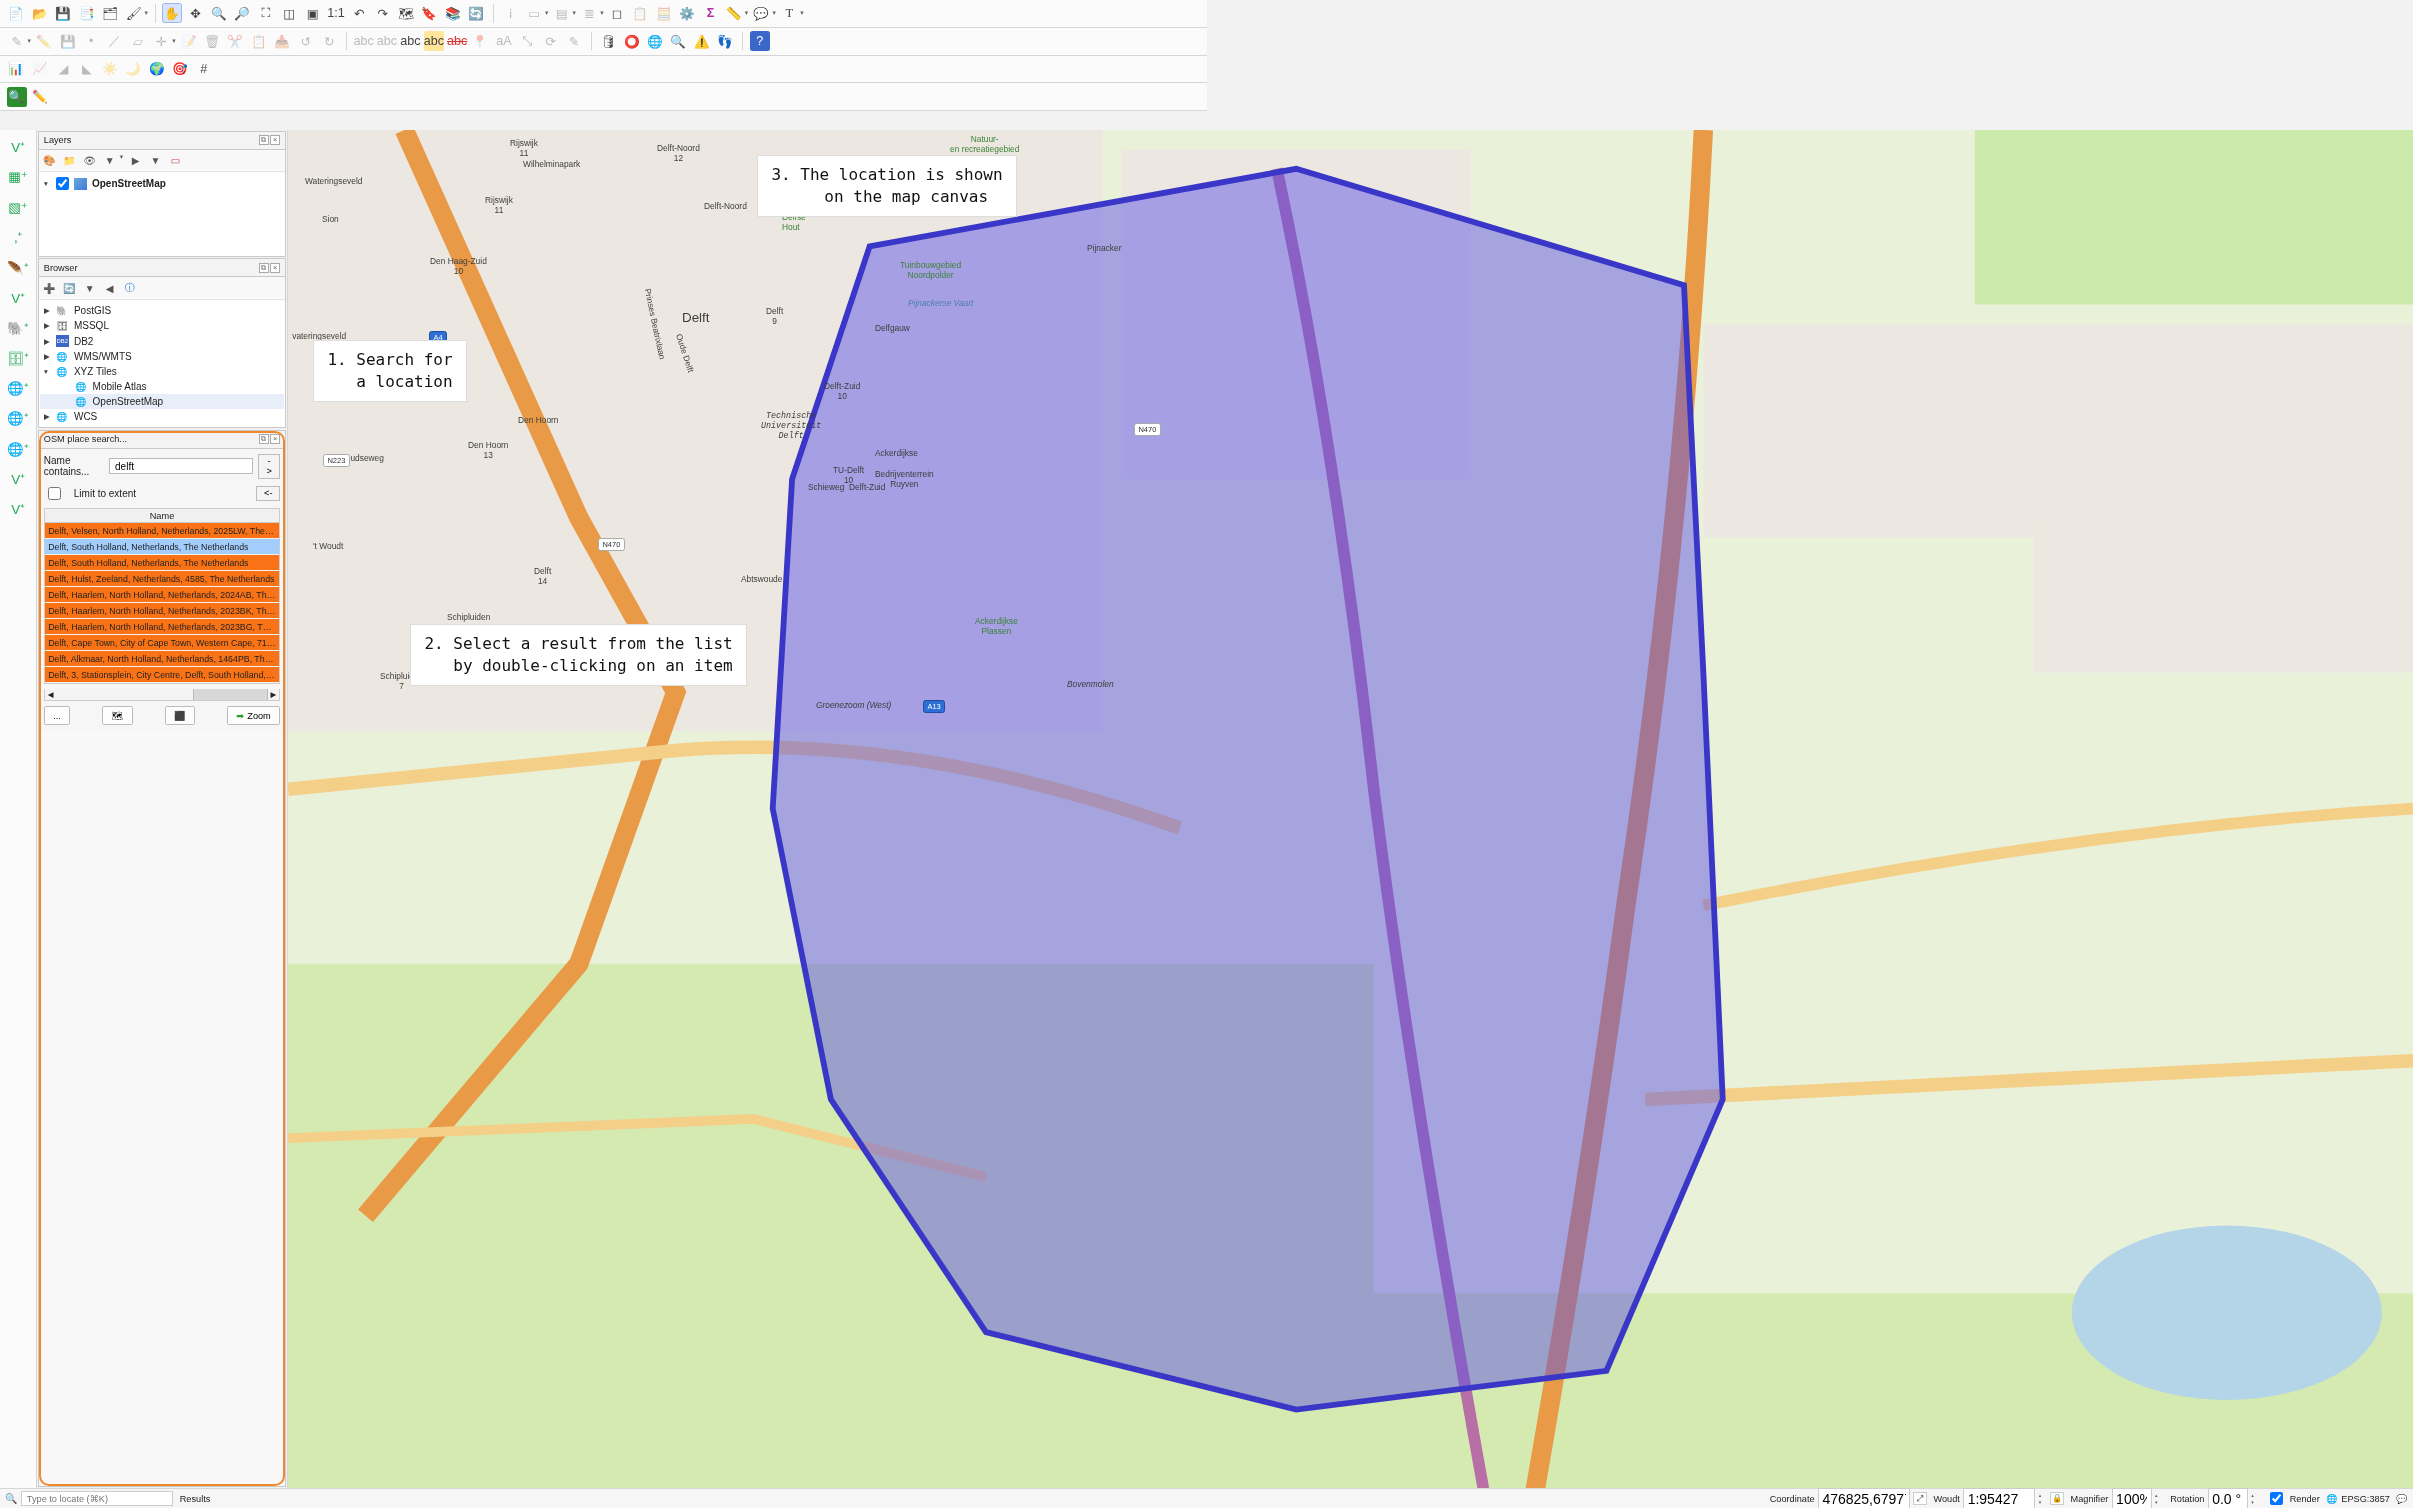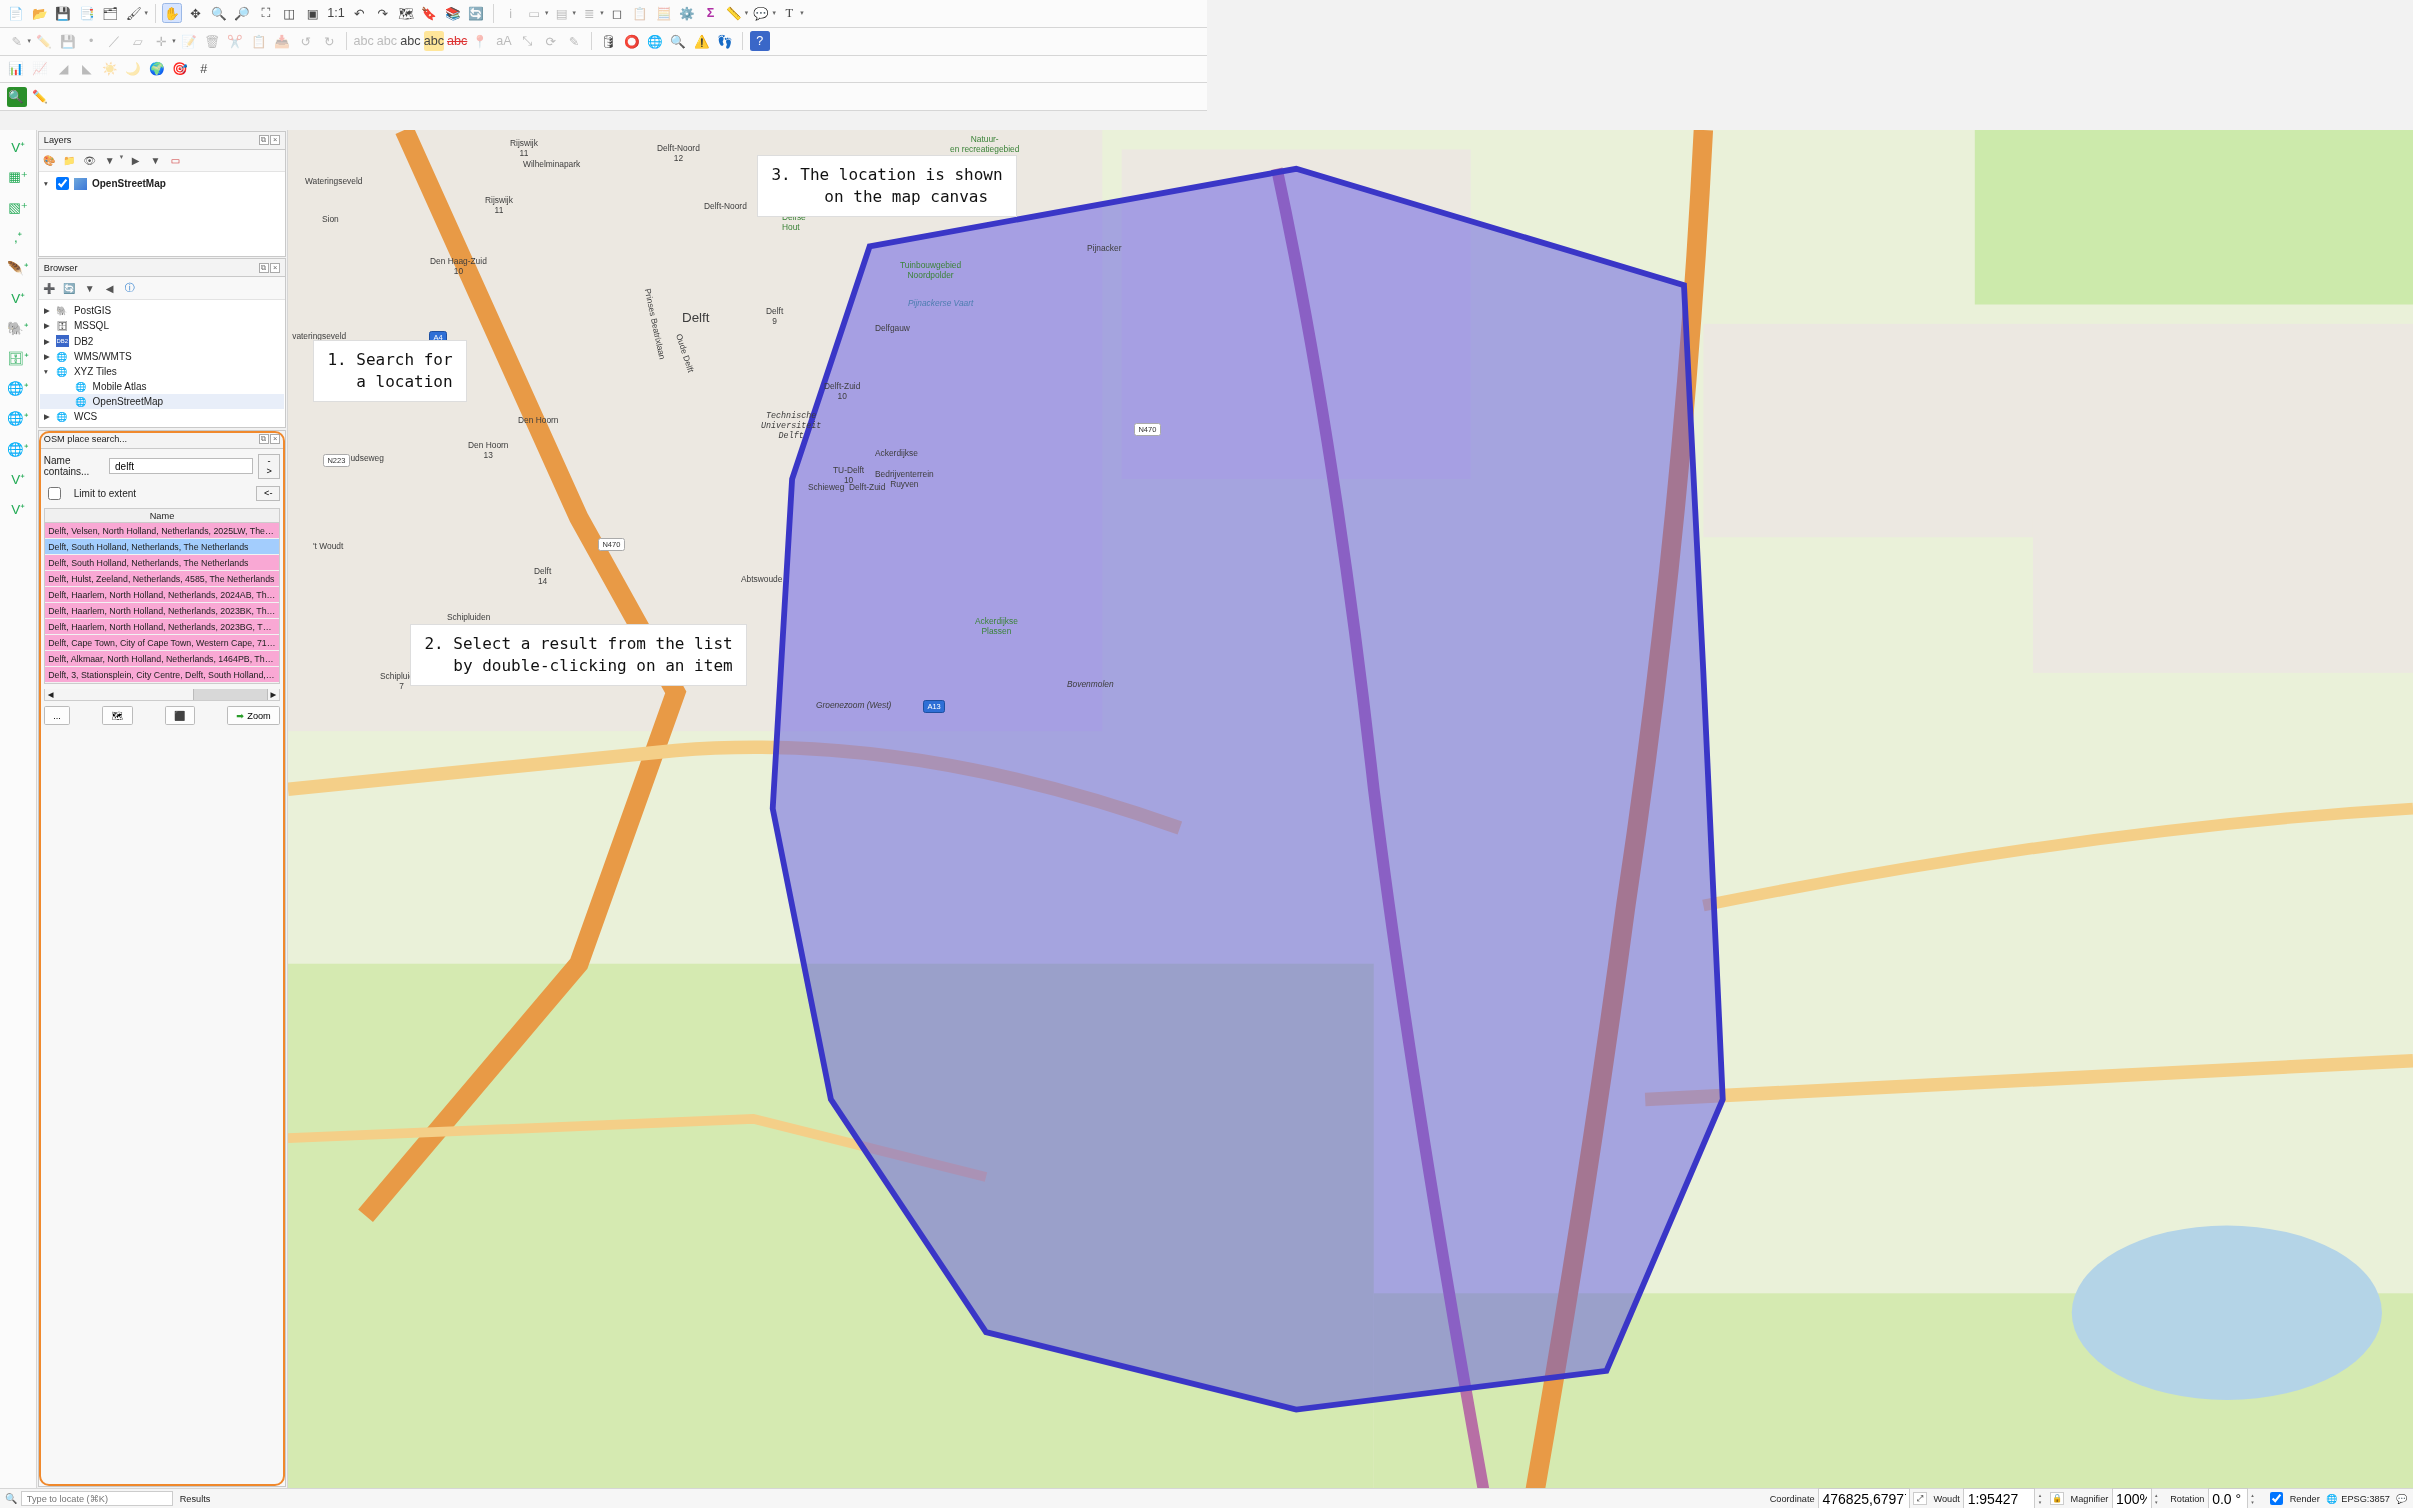--- a/index.html
+++ b/index.html
@@ -57,21 +57,21 @@
 
   
   .osm-panel{position:relative;}
   .osm-highlight{position:absolute;inset:0;border:2.5px solid var(--orange);border-radius:10px;pointer-events:none;z-index:5;}
   .osm-body{padding:5px;background:#f6f6f6;display:flex;flex-direction:column;gap:5px;}
   .osm-row{display:flex;align-items:center;gap:5px;}
   .osm-row label{font-size:10px;}
   .osm-row input[type=text]{flex:1;border:0.8px solid #bbb;padding:1.7px 5px;font-size:10px;background:#fff;}
   .osm-row button{border:0.8px solid #bbb;background:#f4f4f4;padding:1.7px 6.7px;font-size:9.2px;}
   .osm-check{display:flex;align-items:center;gap:10px;}
-  .osm-table{border:0.8px solid #ccc;background:#f9a8d4;height:176px;overflow:auto;}
+  .osm-table{border:0.8px solid #ccc;background:#f97316;height:176px;overflow:auto;}
   .osm-th{background:#f0f0f0;border-bottom:0.8px solid #ccc;text-align:center;font-size:9.2px;padding:1.7px;}
   .osm-cell{padding:2.5px 3.4px;font-size:8.8px;white-space:nowrap;overflow:hidden;text-overflow:ellipsis;border-bottom:0.8px solid #f2f2f2;}
   .osm-cell.sel{background:var(--selected);}
   .osm-hscroll{height:11.7px;display:flex;border:0.8px solid #ccc;border-top:none;background:#f4f4f4;}
   .osm-hscroll .arrow{width:11.7px;text-align:center;font-size:7.5px;line-height:11px;}
   .osm-btns{display:flex;gap:5px;justify-content:space-between;}
   .osm-btns button{border:0.8px solid #bbb;background:#fdfdfd;padding:3.4px 8.4px;font-size:9.2px;border-radius:1.7px;}
   .osm-btns .zoom{display:flex;align-items:center;gap:3.4px;}
 
   

